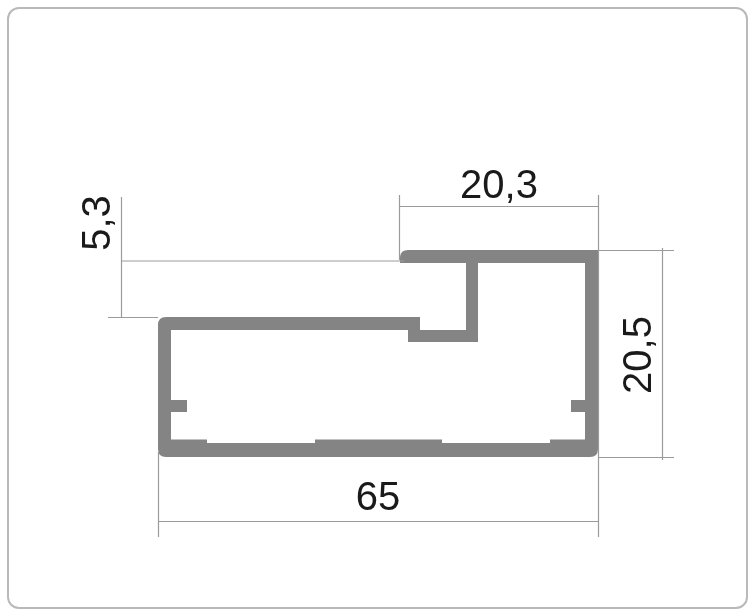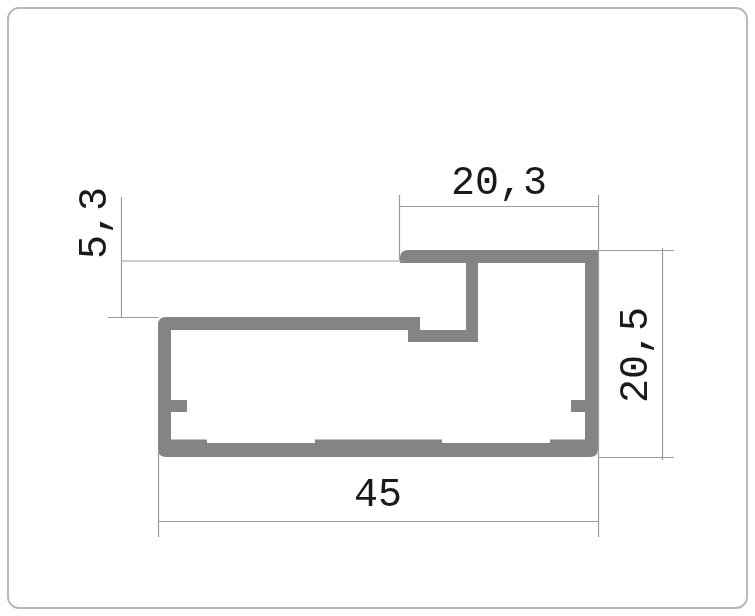--- a/index.html
+++ b/index.html
@@ -6,21 +6,21 @@
     margin: 0;
     padding: 0;
     background: #ffffff;
   }
   .stage {
     position: relative;
     width: 755px;
     height: 616px;
     background: #ffffff;
     overflow: hidden;
-    font-family: Liberation Mono, monospace;
+    font-family: Liberation Sans, sans-serif;
   }
   .card {
     position: absolute;
     left: 7px;
     top: 7px;
     width: 737px;
     height: 598px;
     border: 2px solid #b9b9b9;
     border-radius: 12px;
     background: #ffffff;
@@ -85,15 +85,15 @@
       <line x1="158.5" y1="452" x2="158.5" y2="537"></line>
     </g>
   </svg>
 
   <div class="dim-label" style="left:499px; top:184px;">20,3</div>
 
   <div class="dim-label rotated" style="left:96px; top:223px;">5,3</div>
 
   <div class="dim-label rotated" style="left:637px; top:355px;">20,5</div>
 
-  <div class="dim-label" style="left:378px; top:496px;">45</div>
+  <div class="dim-label" style="left:378px; top:496px;">65</div>
 
 </div>
 
 </body></html>

